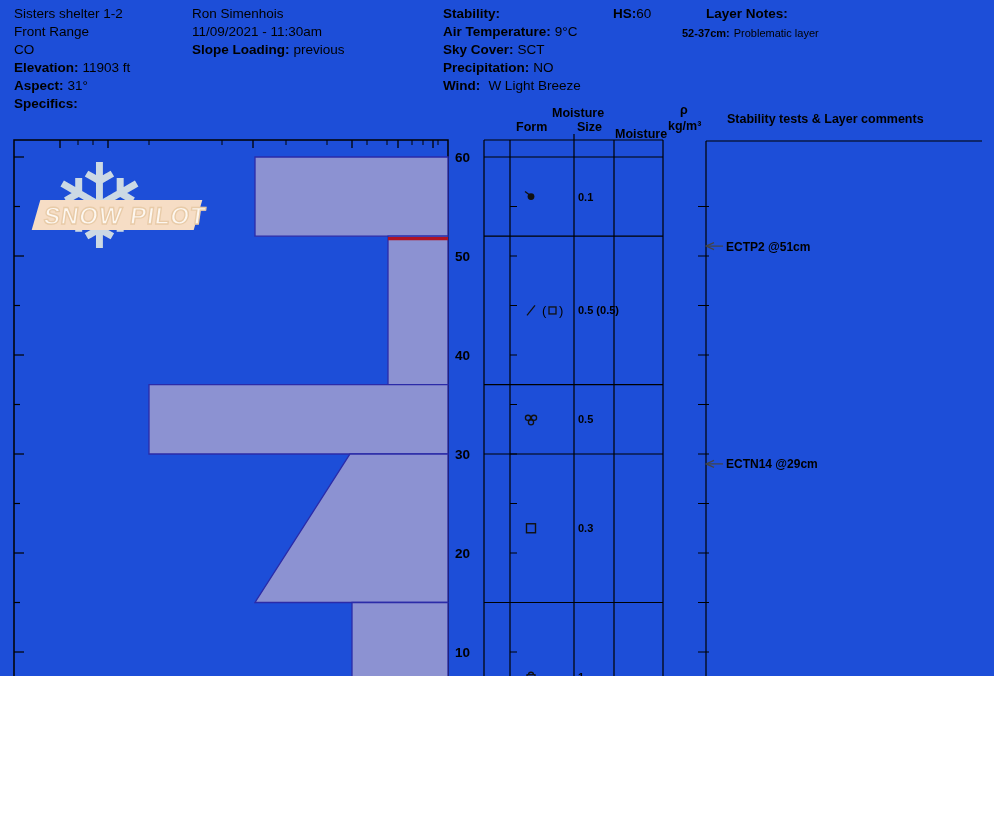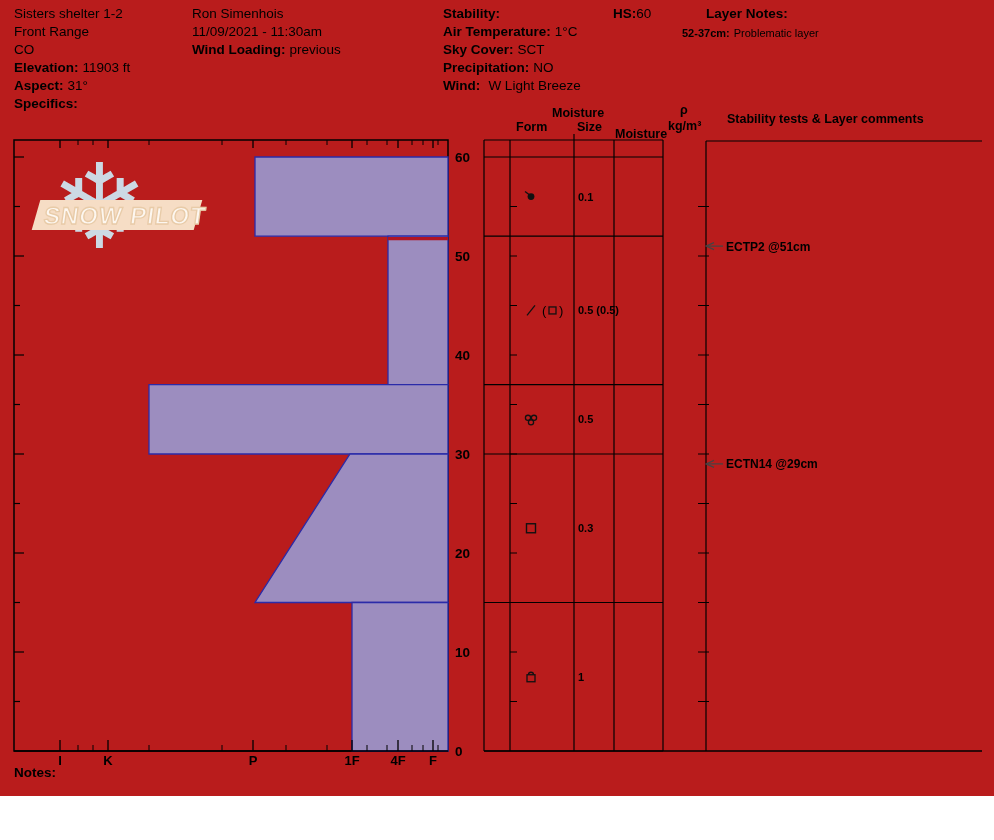--- a/index.html
+++ b/index.html
@@ -1,16 +1,16 @@
 <!DOCTYPE html>
 <html><head>
 <meta charset="utf-8">
 <style>
   html,body{margin:0;padding:0;background:#fff;}
-  #page{position:relative;width:994px;height:796px;background:#b91c1c;
+  #page{position:relative;width:994px;height:676px;background:#1d4ed8;
         font-family:"Liberation Sans", sans-serif;color:#000;overflow:hidden;}
   .hcol{position:absolute;font-size:13.5px;line-height:18px;white-space:nowrap;}
   .hcol .b{font-weight:bold;}
   .hcol .v{margin-left:4px;}
   .small{font-size:11px;}
   .thead{position:absolute;font-size:12.5px;font-weight:bold;white-space:nowrap;}
   
   #snowflake{position:absolute;left:50px;top:148px;font-size:118px;line-height:118px;
              color:#ccd9e4;z-index:1;}
   #banner{position:absolute;left:36px;top:200px;width:162px;height:30px;
@@ -32,26 +32,26 @@
     <div>Front Range</div>
     <div>CO</div>
     <div><span class="b">Elevation:</span><span class="v">11903 ft</span></div>
     <div><span class="b">Aspect:</span><span class="v">31°</span></div>
     <div><span class="b">Specifics:</span></div>
   </div>
 
   <div class="hcol" style="left:192px;top:5px;">
     <div>Ron Simenhois</div>
     <div>11/09/2021 - 11:30am</div>
-    <div><span class="b">Wind Loading:</span><span class="v">previous</span></div>
+    <div><span class="b">Slope Loading:</span><span class="v">previous</span></div>
   </div>
 
   <div class="hcol" style="left:443px;top:5px;">
     <div><span class="b">Stability:</span><span class="v"></span></div>
-    <div><span class="b">Air Temperature:</span><span class="v">1°C</span></div>
+    <div><span class="b">Air Temperature:</span><span class="v">9°C</span></div>
     <div><span class="b">Sky Cover:</span><span class="v">SCT</span></div>
     <div><span class="b">Precipitation:</span><span class="v">NO</span></div>
     <div><span class="b">Wind:</span><span class="v" style="margin-left:8px;">W Light Breeze</span></div>
   </div>
 
   <div class="hcol" style="left:613px;top:5px;">
     <div><span class="b">HS:</span><span>60</span></div>
   </div>
 
   <div class="hcol" style="left:686px;top:5px;padding-left:20px;">

